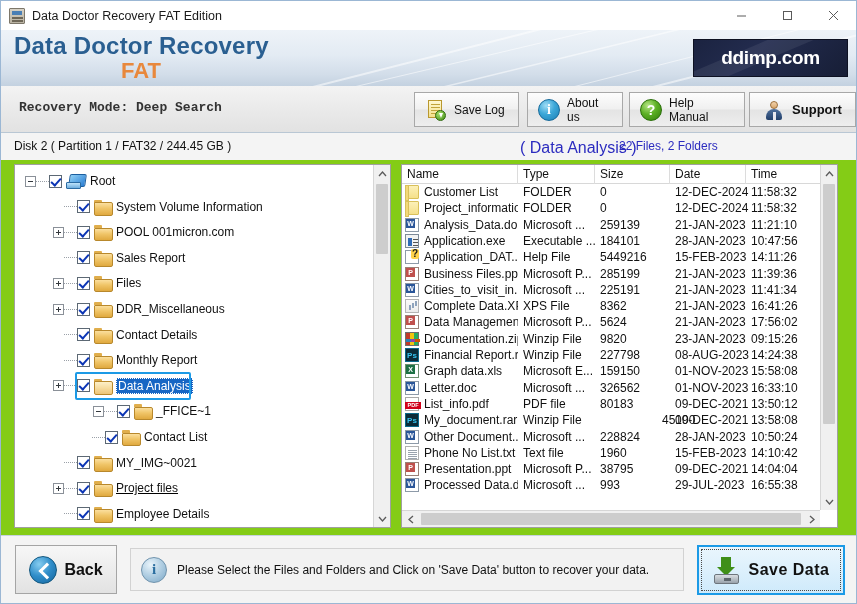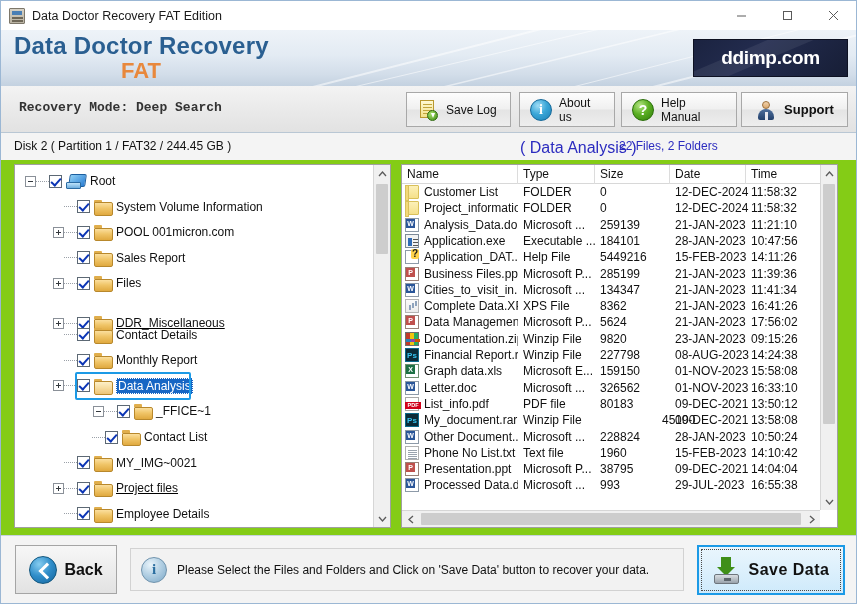--- a/index.html
+++ b/index.html
@@ -88,20 +88,21 @@
     font-family:"Liberation Mono", monospace;
     font-size:13px; font-weight:bold; color:#333;
   }
   .tbtn {
     position:absolute; top:6px; height:35px;
     background: linear-gradient(180deg,#fdfdfd 0%, #f0f0f0 48%, #e4e4e4 52%, #eeeeee 100%);
     border:1px solid #a8a8a8;
     display:flex; align-items:center; gap:7px; padding:6px 10px;
     font-size:12px; color:#111;
     cursor:default;
+    margin-left:8px;
   }
   .tbtn .ic { width:22px; height:22px; flex:0 0 auto; position:relative; }
 
   
   .ic-savelog { }
   .ic-savelog .pg {
     position:absolute; left:3px; top:1px; width:14px; height:18px;
     background:linear-gradient(#fff9d2,#f3e08a); border:1px solid #b9982f;
   }
   .ic-savelog .pg i {
@@ -499,21 +500,21 @@
             <span class="fld"></span>
             <span class="tlabel">Sales Report</span>
           </div>
           <div class="tnode" style="top: 108.4px; left: 38px;">
             <span class="expander plus"></span>
             <span class="dots"></span>
             <span class="cbox checked"></span>
             <span class="fld"></span>
             <span class="tlabel">Files</span>
           </div>
-          <div class="tnode" style="top: 148px; left: 38px; text-decoration: underline;">
+          <div class="tnode" style="top: 134px; left: 38px;">
             <span class="expander plus"></span>
             <span class="dots"></span>
             <span class="cbox checked"></span>
             <span class="fld"></span>
             <span class="tlabel">DDR_Miscellaneous</span>
           </div>
           <div class="tnode" style="top: 159.6px; left: 38px;">
             <span class="expander none"></span>
             <span class="dots"></span>
             <span class="cbox checked"></span>
@@ -646,21 +647,21 @@
             <span class="c" style="left: 198px; width: 75px;">285199</span>
             <span class="c" style="left: 273px; width: 76px;">21-JAN-2023</span>
             <span class="c" style="left: 349px; width: 76px;">11:39:36</span>
           </div>
           <div class="lrow" style="top: 97.8px;">
             <span class="fi fi-doc">
               <span class="tag">W</span>
             </span>
             <span class="c cname" style="left: 0px; width: 116px;">Cities_to_visit_in...</span>
             <span class="c" style="left: 121px; width: 77px;">Microsoft ...</span>
-            <span class="c" style="left: 198px; width: 75px;">134347</span>
+            <span class="c" style="left: 198px; width: 75px;">225191</span>
             <span class="c" style="left: 273px; width: 76px;">21-JAN-2023</span>
             <span class="c" style="left: 349px; width: 76px;">11:41:34</span>
           </div>
           <div class="lrow" style="top: 114.1px;">
             <span class="fi fi-xps"></span>
             <span class="c cname" style="left: 0px; width: 116px;">Complete Data.XPS</span>
             <span class="c" style="left: 121px; width: 77px;">XPS File</span>
             <span class="c" style="left: 198px; width: 75px;">8362</span>
             <span class="c" style="left: 273px; width: 76px;">21-JAN-2023</span>
             <span class="c" style="left: 349px; width: 76px;">16:41:26</span>

